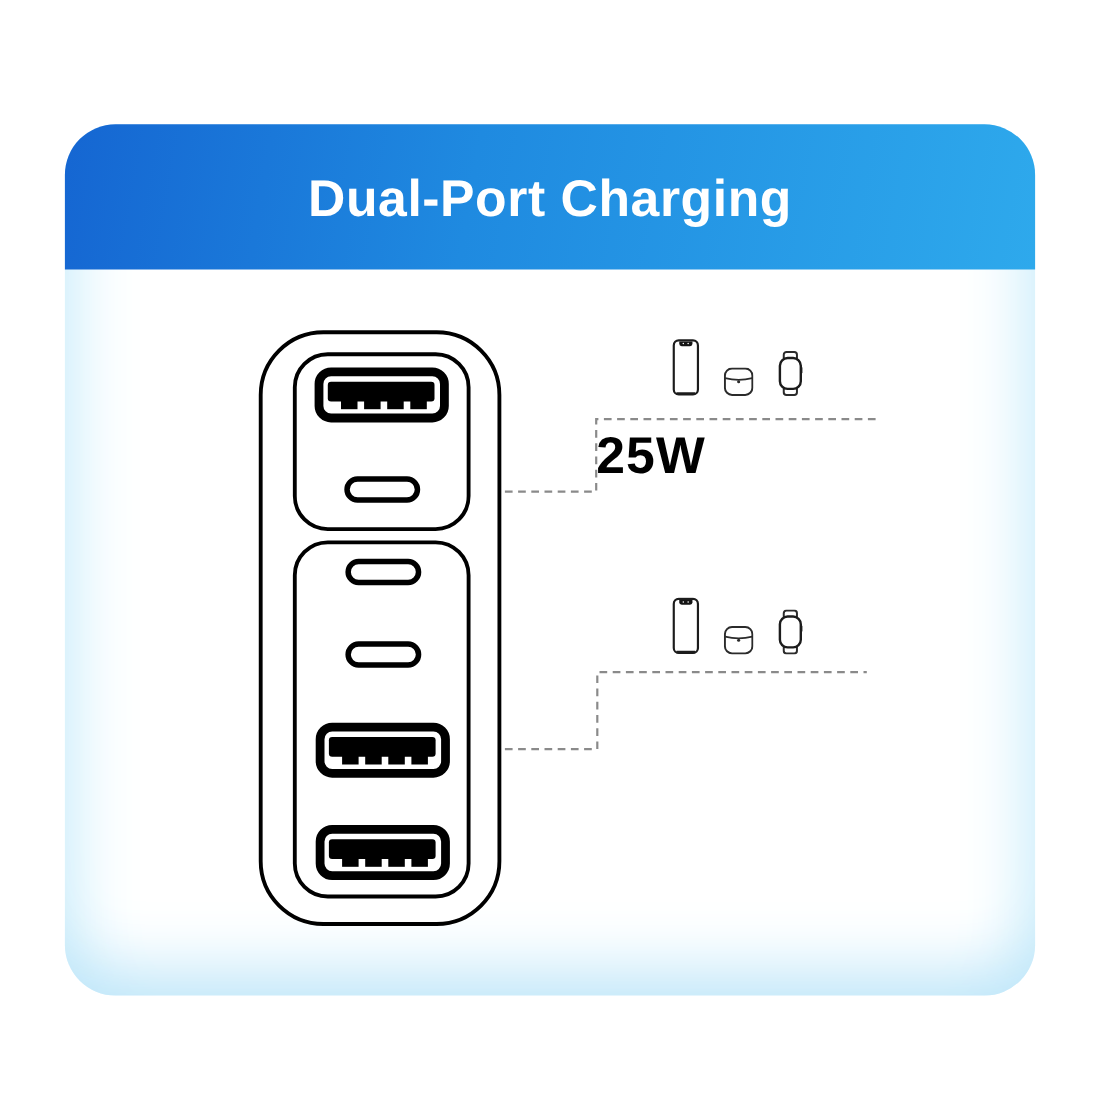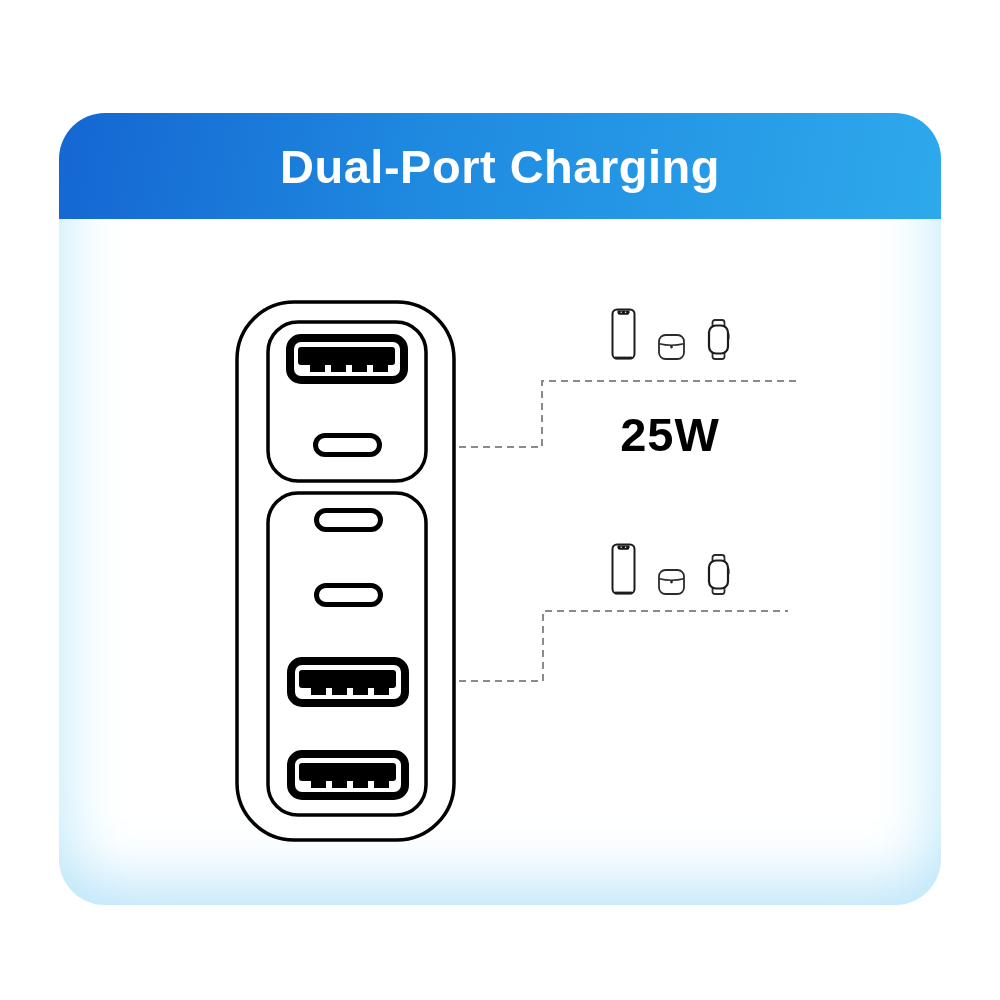--- a/index.html
+++ b/index.html
@@ -27,21 +27,21 @@
       inset 0 -60px 60px -38px #bfe6f9,
       inset 55px 0 60px -45px #cdeefb,
       inset -55px 0 60px -45px #cdeefb,
       inset 0 16px 28px -26px #e4f5fd;
   }
   .card-header {
     position: absolute;
     left: 0;
     top: 0;
     width: 100%;
-    height: 106px;
+    height: 132px;
     border-radius: 46px 46px 0 0;
     background: linear-gradient(100deg, #1566d2 0%, #1f8ae0 42%, #2ea9ec 100%);
     display: flex;
     align-items: center;
     justify-content: center;
   }
   .card-title {
     color: #ffffff;
     font-size: 47px;
     font-weight: bold;
@@ -77,27 +77,26 @@
     align-items: flex-end;
     justify-content: center;
     gap: 22px;
     height: 57px;
   }
   .watt-label {
     position: absolute;
     top: 87px;
     left: 0;
     width: 100%;
-    text-align: center;
+    text-align: left;
     font-size: 47px;
     font-weight: bold;
     color: #000000;
     letter-spacing: 1px;
     line-height: 1;
-    margin-top: 21px;
   }
   .dev-icon { display: block; }
 </style>
 </head>
 <body>
 
 <div class="page">
   <div class="card">
     <div class="card-header">
       <div class="card-title">Dual-Port Charging</div>

